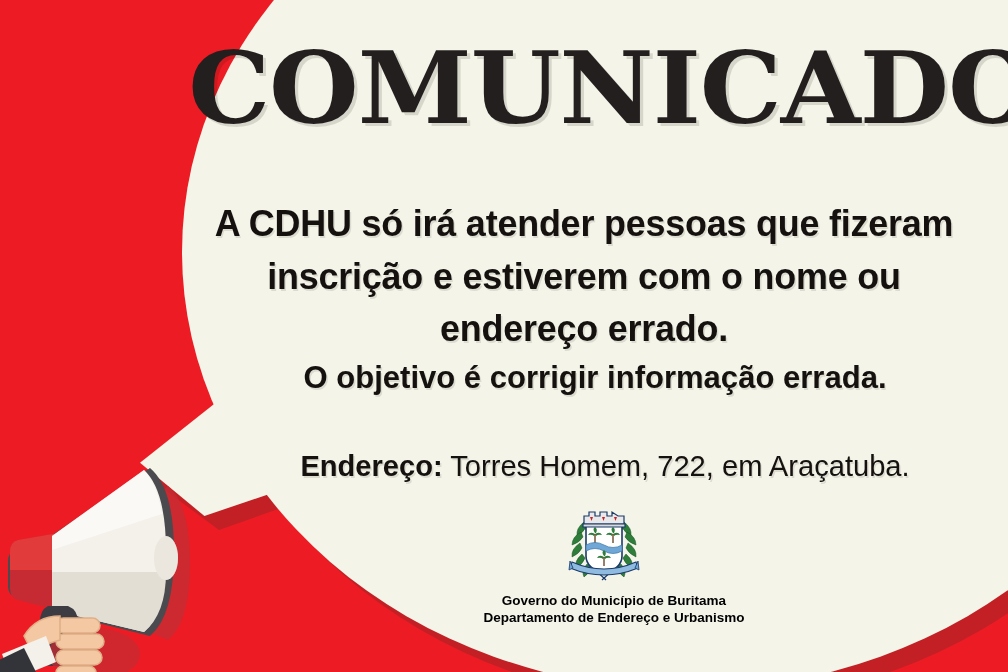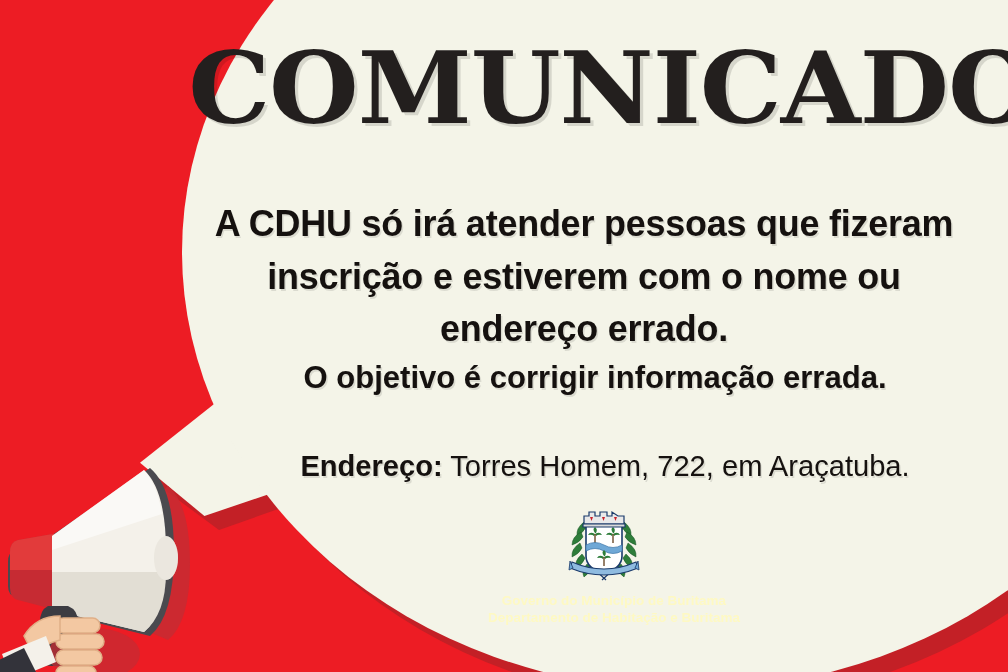--- a/index.html
+++ b/index.html
@@ -141,21 +141,21 @@
   .footer {
     position: absolute;
     left: 354px;
     top: 592px;
     width: 520px;
     text-align: center;
     font-family: "Liberation Sans", sans-serif;
     font-weight: 700;
     font-size: 13.5px;
     line-height: 1.28;
-    color: #fef9c3;
+    color: #000000;
   }
 
   
   .megaphone {
     position: absolute;
     left: -6px;
     top: 440px;
     width: 260px;
     height: 240px;
     z-index: 7;
@@ -243,21 +243,21 @@
         </g>
 
         <path d="M10 58 Q42 72 74 58 L76 64 Q42 78 8 64 Z" fill="#8FBBE0" stroke="#1A3A6B" stroke-width="1.1"></path>
         <path d="M8 57 l3 7 l-4 2 z" fill="#6FA8D6" stroke="#1A3A6B" stroke-width="0.8"></path>
         <path d="M76 57 l-3 7 l4 2 z" fill="#6FA8D6" stroke="#1A3A6B" stroke-width="0.8"></path>
       </svg>
     </div>
 
     <div class="footer">
       <div>Governo do Município de Buritama</div>
-      <div>Departamento de Habitação e Buritama</div>
+      <div>Departamento de Endereço e Urbanismo</div>
     </div>
 
   </div>
 
   <div class="megaphone">
     <svg viewBox="0 0 260 240" width="260" height="240" xmlns="http://www.w3.org/2000/svg">
 
       <path d="M72 118 L160 34 Q182 52 182 112 Q182 170 160 188 L72 150 Z" fill="#C62B33" opacity="0.85" transform="translate(14,12)"></path>
 
       <path d="M20 112 Q14 112 14 122 L14 146 Q14 156 22 156 L34 158 L34 104 Z" fill="#4A4A4F"></path>

